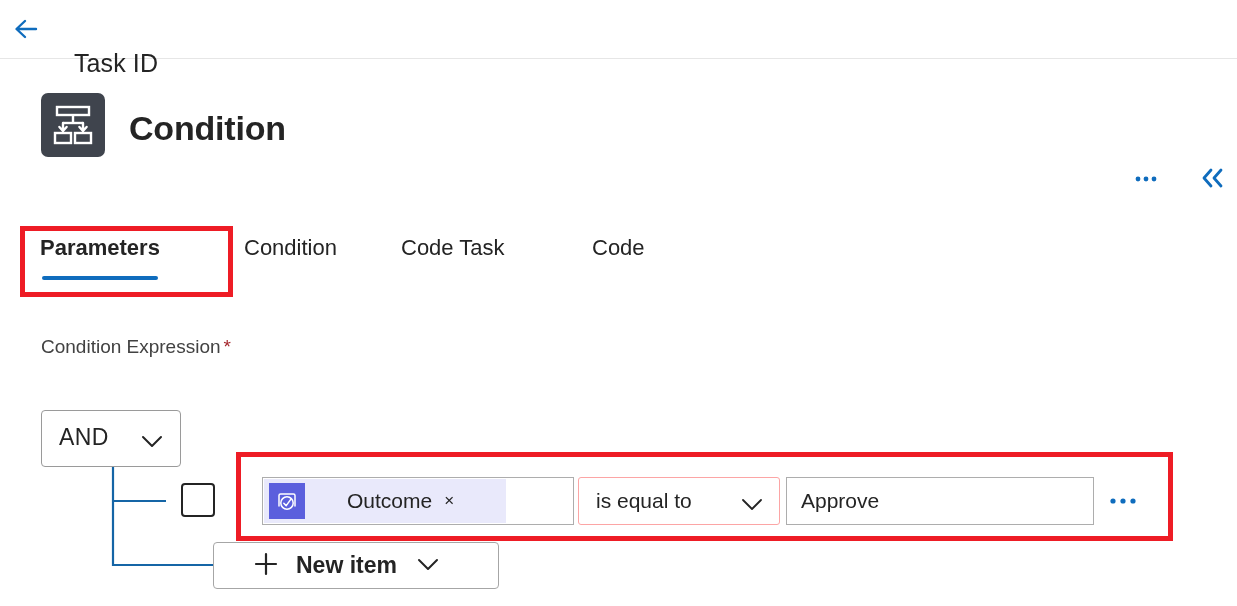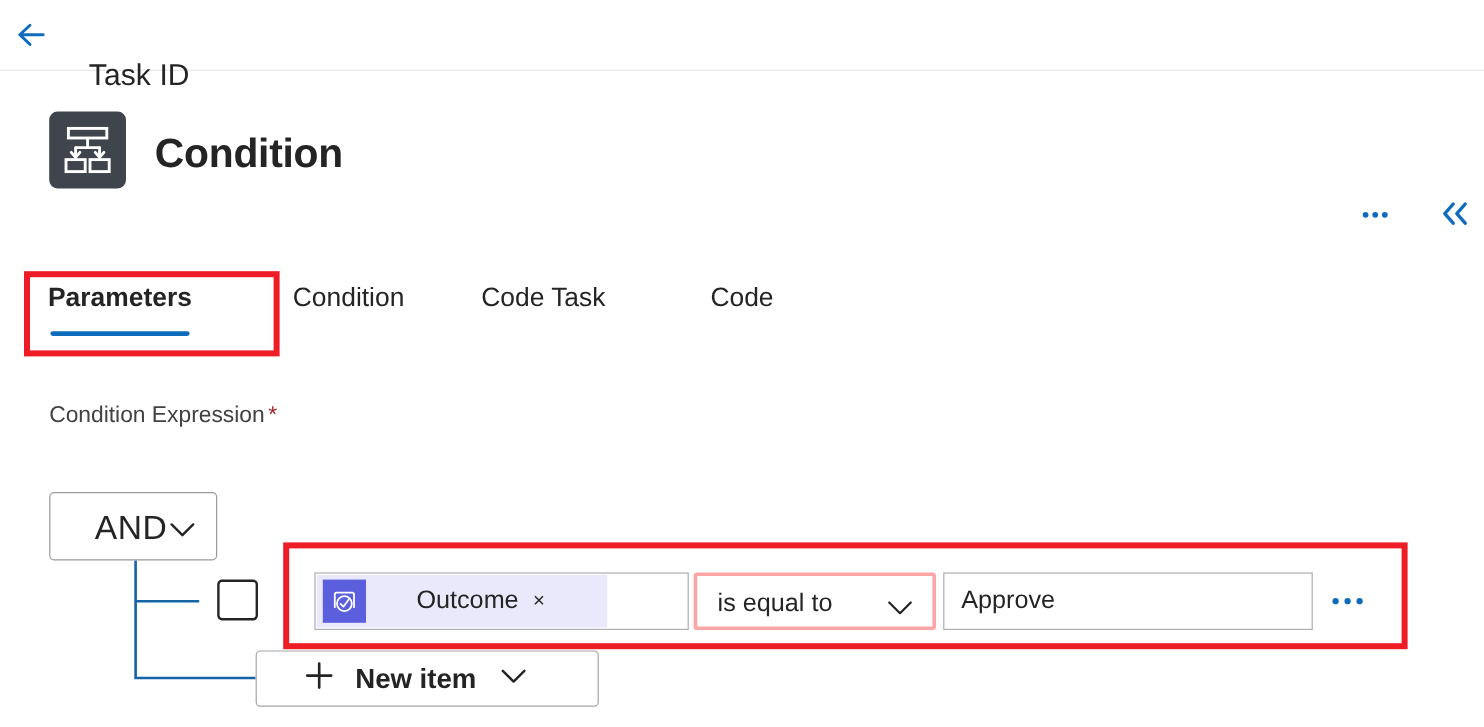--- a/index.html
+++ b/index.html
@@ -125,24 +125,23 @@
     width: 140px; height: 57px;
     background: #ffffff;
     border: 1px solid #9a9a9a;
     border-radius: 4px;
     box-sizing: border-box;
     cursor: pointer;
   }
   #and-label {
     position: absolute;
     left: 17px; top: 13px;
-    font-size: 28px;
+    font-size: 23px;
     color: #242424;
     letter-spacing: 0.4px;
-    margin-left: 20px;
   }
   #and-chevron {
     position: absolute;
     right: 14px; top: 20px;
   }
 
   
   #tree-lines {
     position: absolute;
     left: 0; top: 0;
@@ -202,21 +201,21 @@
     color: #242424;
     margin-left: 12px;
     cursor: pointer;
   }
 
   #operator-field {
     position: absolute;
     left: 578px; top: 477px;
     width: 202px; height: 48px;
     background: #ffffff;
-    border: 3px solid #fca5a5;
+    border: 1px solid #fca5a5;
     border-radius: 3px;
     box-sizing: border-box;
     cursor: pointer;
   }
   #operator-label {
     position: absolute;
     left: 17px; top: 11px;
     font-size: 21px;
     color: #242424;
     white-space: nowrap;

